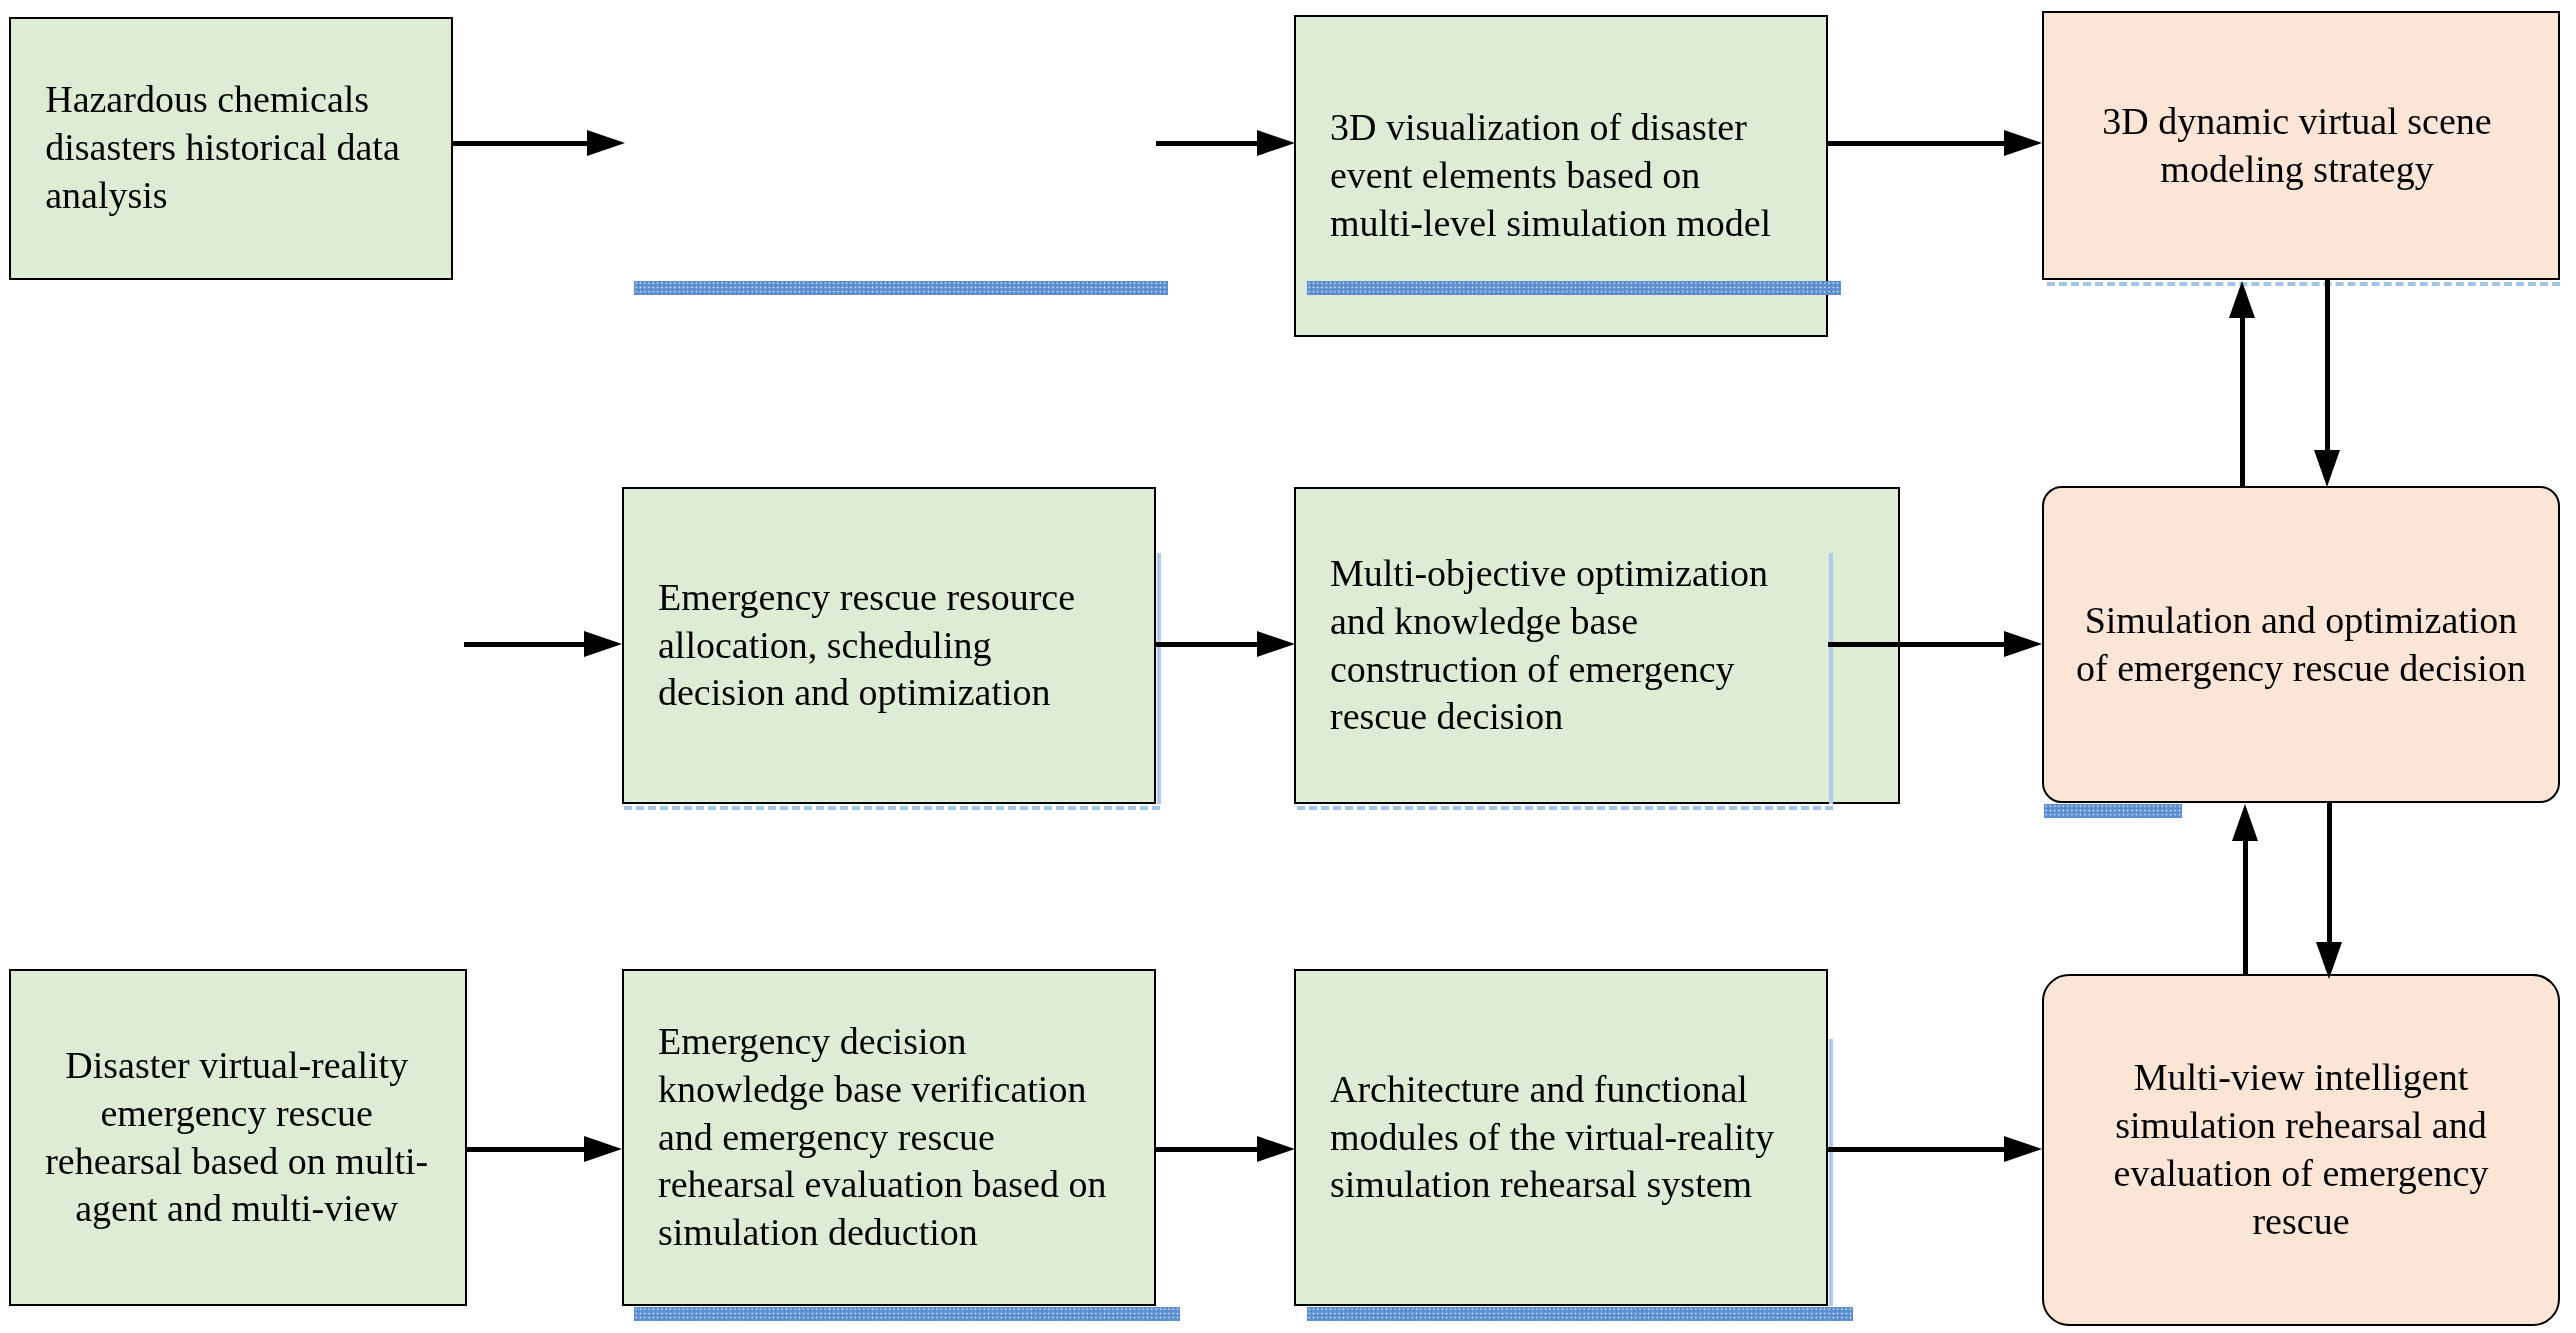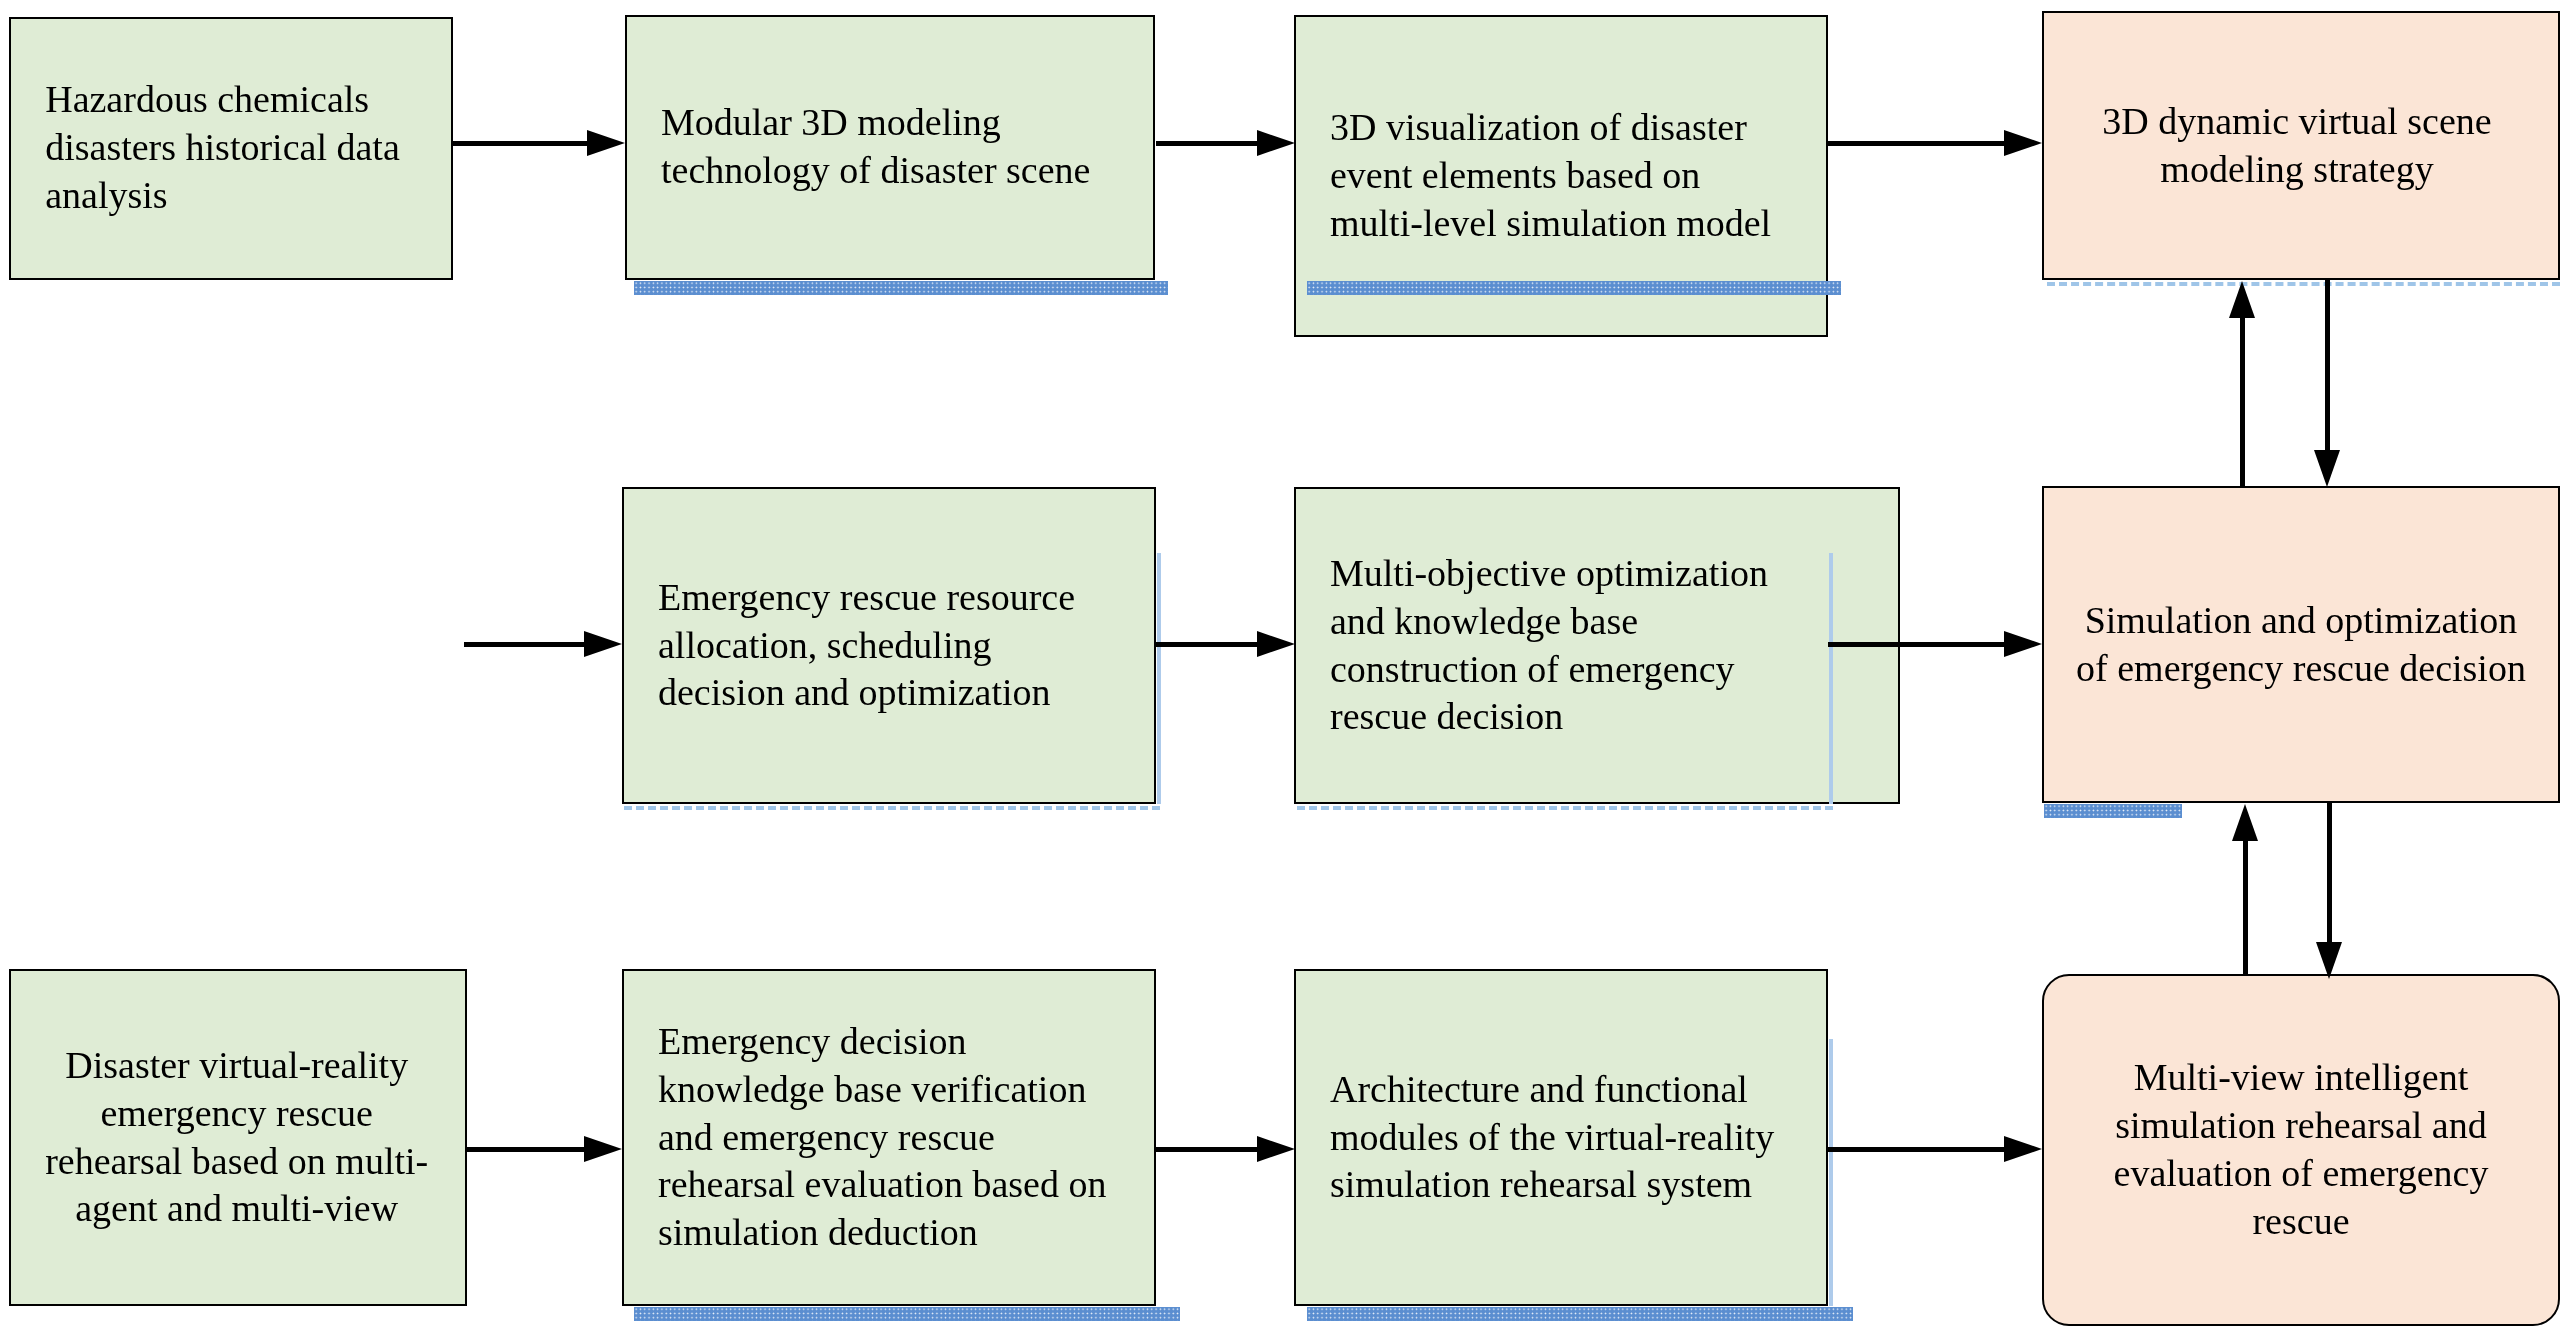--- a/index.html
+++ b/index.html
@@ -91,36 +91,34 @@
   }
 </style>
 </head>
 <body>
 
 <div id="canvas">
 
   <div class="box process" style="left:9.2px;top:16.6px;width:444px;height:263px;">Hazardous chemicals
 disasters historical data
 analysis</div>
-  <div class="box process" style="left:625px;top:14.8px;width:530px;height:265px;">Modular  3D modeling
-technology of  disaster scene</div>
   <div class="box process" style="left:1294px;top:14.8px;width:534px;height:322px;">3D visualization of disaster
 event elements based on
 multi-level simulation model</div>
   <div class="box result" style="left:2042px;top:11px;width:518px;height:269px;padding-left:8px;">3D dynamic virtual scene
 modeling strategy</div>
 
   <div class="box process" style="left:622px;top:487px;width:534px;height:317px;">Emergency rescue resource
 allocation, scheduling
 decision and optimization</div>
   <div class="box process" style="left:1294px;top:487px;width:606px;height:317px;">Multi-objective optimization
 and knowledge base
 construction of emergency
 rescue decision</div>
-  <div class="box result" style="left:2042px;top:486px;width:518px;height:317px;">Simulation and optimization
+  <div class="box result" style="left:2042px;top:486px;width:518px;height:317px;border-radius:20px;">Simulation and optimization
 of emergency rescue decision</div>
 
   <div class="box process" style="left:9.2px;top:969px;width:458px;height:337px;text-align:center;">Disaster virtual-reality
 emergency rescue
 rehearsal based on multi-
 agent and multi-view</div>
   <div class="box process" style="left:622px;top:969px;width:534px;height:337px;">Emergency decision
 knowledge base verification
 and emergency rescue
 rehearsal evaluation based on

